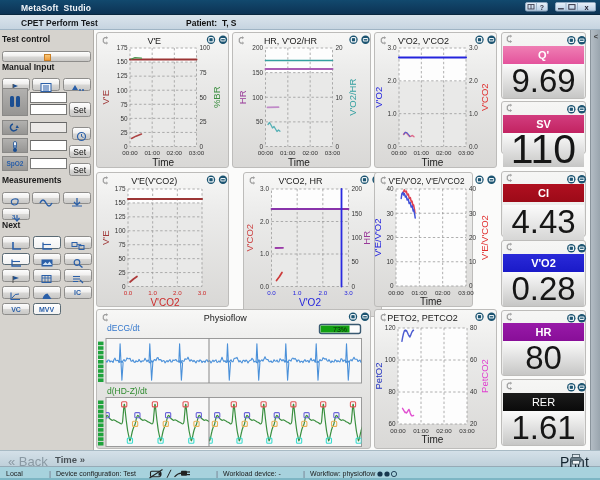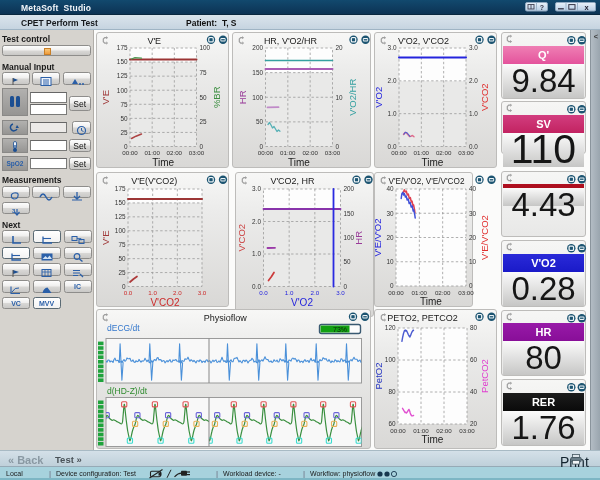--- a/index.html
+++ b/index.html
@@ -1,19 +1,19 @@
 <!DOCTYPE html>
 <html><head><meta charset="utf-8">
 <style>
 *{margin:0;padding:0;box-sizing:border-box;}
 html,body{width:600px;height:480px;overflow:hidden;font-family:"Liberation Sans",sans-serif;}
 #app{position:relative;width:600px;height:480px;background:#fbfbfa;}
 .abs{position:absolute;}
 .panel{position:absolute;background:linear-gradient(180deg,#f7f7f6 0%,#ebebea 30%,#d9d8d6 100%);border:1px solid #bdbcba;border-radius:3px;}
-.sbtn{position:absolute;background:linear-gradient(180deg,#fdfdfd 0%,#f0efee 45%,#d8d7d5 55%,#c9c8c6 100%);border:1px solid #8e8d8b;border-radius:2.5px;}
+.sbtn{position:absolute;background:linear-gradient(180deg,#fdfdfd 0%,#f0efee 45%,#d8d7d5 55%,#c9c8c6 100%);border:1px solid #8e8d8b;border-radius:2.5px;margin-top:6px;}
 .sbtn.on{background:linear-gradient(180deg,#ffffff,#f2f2f2);border:1px solid #5a6a74;}
 .hdrlabel{position:absolute;font-size:8.5px;font-weight:bold;color:#1a1a1a;}
 .icell{position:absolute;background:linear-gradient(180deg,#b2b1af,#969593);border:1px solid #8a8987;}
 .ifield{position:absolute;background:#fff;border:1px solid #7a7a78;border-top-color:#666;}
 </style></head><body>
 <div id="app">
 <div class="abs" style="left:0;top:0;width:600px;height:15px;background:linear-gradient(180deg,#12496e,#0c3354);border-bottom:1px solid #09283f">
 <div class="abs" style="left:21px;top:3px;font-size:8.5px;font-weight:bold;color:#f2f6fa;letter-spacing:0.2px">MetaSoft&nbsp; Studio</div>
 <svg style="position:absolute;left:525px;top:2px" width="71" height="10" viewBox="0 0 71 10">
 <defs>
@@ -355,21 +355,21 @@
           <text x="55.66666666666667" y="122.0" text-anchor="middle">1.0</text>
           <text x="80.33333333333334" y="122.0" text-anchor="middle">2.0</text>
           <text x="105" y="122.0" text-anchor="middle">3.0</text>
         </g>
         <text x="12" y="64.75" font-size="9.5" fill="#a03a3a" text-anchor="middle" transform="rotate(-90 12 64.75)">V'E</text>
         <text x="68.0" y="132.5" font-size="10" fill="#cc2a2a" text-anchor="middle">V'CO2</text>
         <polyline points="31,26 105,26" fill="none" stroke="#9c3535" stroke-width="2" stroke-linejoin="round" stroke-linecap="round"></polyline>
         <polyline points="33,109 36.5,106 40,103.5" fill="none" stroke="#ad3a3a" stroke-width="1.7" stroke-linejoin="round" stroke-linecap="round"></polyline>
       </svg>
     </div>
-    <div class="panel" style="left:235px;top:172px;width:139px;height:145px">
+    <div class="panel" style="left:243px;top:172px;width:139px;height:145px">
       <svg width="139" height="134.5" viewBox="0 0 139 134.5" style="position:absolute;left:0;top:0">
         <g stroke="#9e9e9e" stroke-width="1.2" fill="none">
           <path d="M 10.3 4.7 h -2.6 l -1.4 1.4 v 2.6 l 1.4 1.4 h 2.6"></path>
           <path d="M 9.2 3.6 l 1.3 1.1 l -1.3 1.1" stroke-width="0.9"></path>
           <path d="M 9.2 8.9 l 1.3 1.1 l -1.3 1.2" stroke-width="0.9"></path>
         </g>
         <text x="56.5" y="11" text-anchor="middle" font-size="9" fill="#1a1a1a">V'CO2, HR</text>
         <circle cx="120.5" cy="6.8" r="4.2" fill="#1c5471"></circle>
         <rect x="118.316" y="4.616" width="4.368" height="4.368" rx="0.924" fill="none" stroke="#eef4f7" stroke-width="1.26"></rect>
         <rect x="119.24" y="5.54" width="2.52" height="2.52" fill="#1c5471"></rect>
@@ -616,21 +616,21 @@
           <path d="M 8.2 7.4 l 1.3 1.1 l -1.3 1.2" stroke-width="0.9"></path>
         </g>
         <circle cx="69.3" cy="7.2" r="4.2" fill="#1c5471"></circle>
         <rect x="67.116" y="5.016" width="4.368" height="4.368" rx="0.924" fill="none" stroke="#eef4f7" stroke-width="1.26"></rect>
         <rect x="68.03999999999999" y="5.94" width="2.52" height="2.52" fill="#1c5471"></rect>
         <circle cx="79.8" cy="7.2" r="4.2" fill="#1c5471"></circle>
         <rect x="77.196" y="5.436" width="5.208" height="3.528" rx="1.05" fill="#eef4f7"></rect>
         <rect x="78.036" y="6.5280000000000005" width="3.528" height="1.344" fill="#1c5471"></rect>
       </svg>
       <div class="abs" style="left:1px;top:12.5px;width:81px;height:18px;background:linear-gradient(180deg,#ef7fb4,#e4539c);text-align:center;font-size:11px;font-weight:bold;color:#fff;line-height:18px">Q'</div>
-      <div class="abs" style="left:1px;top:30.5px;width:81px;height:34px;background:linear-gradient(180deg,#fbfbfb,#c6c6c5);text-align:center;font-size:33px;color:#161616;line-height:33px">9.84</div>
+      <div class="abs" style="left:1px;top:30.5px;width:81px;height:34px;background:linear-gradient(180deg,#fbfbfb,#c6c6c5);text-align:center;font-size:33px;color:#161616;line-height:33px">9.69</div>
     </div>
     <div class="panel" style="left:501px;top:101.4px;width:85px;height:53px;background:linear-gradient(180deg,#f6f6f5,#e8e8e7)">
       <svg width="85" height="13" viewBox="0 0 85 13" style="position:absolute;left:0;top:0">
         <g stroke="#9e9e9e" stroke-width="1.2" fill="none">
           <path d="M 9.3 3.2 h -2.6 l -1.4 1.4 v 2.6 l 1.4 1.4 h 2.6"></path>
           <path d="M 8.2 2.1 l 1.3 1.1 l -1.3 1.1" stroke-width="0.9"></path>
           <path d="M 8.2 7.4 l 1.3 1.1 l -1.3 1.2" stroke-width="0.9"></path>
         </g>
         <circle cx="69.3" cy="7.2" r="4.2" fill="#1c5471"></circle>
         <rect x="67.116" y="5.016" width="4.368" height="4.368" rx="0.924" fill="none" stroke="#eef4f7" stroke-width="1.26"></rect>
@@ -650,21 +650,21 @@
           <path d="M 8.2 7.4 l 1.3 1.1 l -1.3 1.2" stroke-width="0.9"></path>
         </g>
         <circle cx="69.3" cy="7.2" r="4.2" fill="#1c5471"></circle>
         <rect x="67.116" y="5.016" width="4.368" height="4.368" rx="0.924" fill="none" stroke="#eef4f7" stroke-width="1.26"></rect>
         <rect x="68.03999999999999" y="5.94" width="2.52" height="2.52" fill="#1c5471"></rect>
         <circle cx="79.8" cy="7.2" r="4.2" fill="#1c5471"></circle>
         <rect x="77.196" y="5.436" width="5.208" height="3.528" rx="1.05" fill="#eef4f7"></rect>
         <rect x="78.036" y="6.5280000000000005" width="3.528" height="1.344" fill="#1c5471"></rect>
       </svg>
       <div class="abs" style="left:1px;top:12.5px;width:81px;height:18px;background:linear-gradient(180deg,#b01020,#9c0a18);text-align:center;font-size:11px;font-weight:bold;color:#fff;line-height:18px">CI</div>
-      <div class="abs" style="left:1px;top:16px;width:81px;height:18px;background:linear-gradient(180deg,#fbfbfb,#c6c6c5);text-align:center;font-size:33px;color:#161616;line-height:33px">4.43</div>
+      <div class="abs" style="left:1px;top:33px;width:81px;height:50px;background:linear-gradient(180deg,#fbfbfb,#c6c6c5);text-align:center;font-size:33px;color:#161616;line-height:33px">4.43</div>
     </div>
     <div class="panel" style="left:501px;top:240.20000000000002px;width:85px;height:66.5px;background:linear-gradient(180deg,#f6f6f5,#e8e8e7)">
       <svg width="85" height="13" viewBox="0 0 85 13" style="position:absolute;left:0;top:0">
         <g stroke="#9e9e9e" stroke-width="1.2" fill="none">
           <path d="M 9.3 3.2 h -2.6 l -1.4 1.4 v 2.6 l 1.4 1.4 h 2.6"></path>
           <path d="M 8.2 2.1 l 1.3 1.1 l -1.3 1.1" stroke-width="0.9"></path>
           <path d="M 8.2 7.4 l 1.3 1.1 l -1.3 1.2" stroke-width="0.9"></path>
         </g>
         <circle cx="69.3" cy="7.2" r="4.2" fill="#1c5471"></circle>
         <rect x="67.116" y="5.016" width="4.368" height="4.368" rx="0.924" fill="none" stroke="#eef4f7" stroke-width="1.26"></rect>
@@ -700,29 +700,29 @@
           <path d="M 8.2 2.1 l 1.3 1.1 l -1.3 1.1" stroke-width="0.9"></path>
           <path d="M 8.2 7.4 l 1.3 1.1 l -1.3 1.2" stroke-width="0.9"></path>
         </g>
         <circle cx="69.3" cy="7.2" r="4.2" fill="#1c5471"></circle>
         <rect x="67.116" y="5.016" width="4.368" height="4.368" rx="0.924" fill="none" stroke="#eef4f7" stroke-width="1.26"></rect>
         <rect x="68.03999999999999" y="5.94" width="2.52" height="2.52" fill="#1c5471"></rect>
         <circle cx="79.8" cy="7.2" r="4.2" fill="#1c5471"></circle>
         <rect x="77.196" y="5.436" width="5.208" height="3.528" rx="1.05" fill="#eef4f7"></rect>
         <rect x="78.036" y="6.5280000000000005" width="3.528" height="1.344" fill="#1c5471"></rect>
       </svg>
-      <div class="abs" style="left:1px;top:12.5px;width:81px;height:18px;background:linear-gradient(180deg,#1c1c1c,#0a0a0a);text-align:center;font-size:11px;font-weight:bold;color:#fff;line-height:18px">RER</div>
-      <div class="abs" style="left:1px;top:30.5px;width:81px;height:34px;background:linear-gradient(180deg,#fbfbfb,#c6c6c5);text-align:center;font-size:33px;color:#161616;line-height:33px">1.76</div>
+      <div class="abs" style="left:1px;top:12.5px;width:81px;height:18px;background:linear-gradient(180deg,#1c1c1c,#0a0a0a);text-align:center;font-size:11px;font-weight:normal;color:#fff;line-height:18px">RER</div>
+      <div class="abs" style="left:1px;top:30.5px;width:81px;height:34px;background:linear-gradient(180deg,#fbfbfb,#c6c6c5);text-align:center;font-size:33px;color:#161616;line-height:33px">1.61</div>
     </div>
     <div class="abs" style="left:590px;top:30px;width:10px;height:420px;background:linear-gradient(90deg,#b3bcc4,#9aa5ae);border-left:1px solid #8a949c">
 <div class="abs" style="left:0;top:2px;width:10px;height:12px;font-size:7.5px;font-weight:bold;color:#3a3a3a;text-align:center">&lt;</div>
 </div>
 <div class="abs" style="left:0;top:450px;width:600px;height:17px;background:linear-gradient(180deg,#d4e0e8,#bfd0da);border-top:1px solid #a8bac4;border-bottom:1px solid #96aab6">
-<div class="abs" style="left:8px;top:3px;font-size:11px;font-weight:bold;color:#8a99a3">« Back</div>
-<div class="abs" style="left:55px;top:3px;font-size:9.5px;font-weight:bold;color:#4a5258">Test »</div>
+<div class="abs" style="left:8px;top:3px;font-size:13px;font-weight:normal;color:#8a99a3">« Back</div>
+<div class="abs" style="left:55px;top:3px;font-size:9.5px;font-weight:bold;color:#4a5258">Time »</div>
 <div class="abs" style="left:560px;top:3px;font-size:14px;color:#12232e">Print</div>
 <svg class="abs" style="left:570px;top:3px" width="12" height="11" viewBox="0 0 12 11">
         <rect x="2.5" y="0.5" width="7" height="3" fill="#dde4ea" stroke="#44565f" stroke-width="0.8"></rect>
         <rect x="0.8" y="3.5" width="10.4" height="4.2" rx="0.8" fill="#6a7d88" stroke="#44565f" stroke-width="0.8"></rect>
         <rect x="2.5" y="6.5" width="7" height="3.6" fill="#f2f5f7" stroke="#44565f" stroke-width="0.8"></rect>
       </svg>
 </div>
 <div class="abs" style="left:0;top:467px;width:600px;height:13px;background:#a7d2dd;border-bottom:2px solid #7db6c4">
 <div class="abs" style="left:6px;top:2.5px;font-size:7px;color:#1a1a1a">Local</div>
 <div class="abs" style="left:49px;top:1.5px;font-size:8px;color:#667">|</div>

